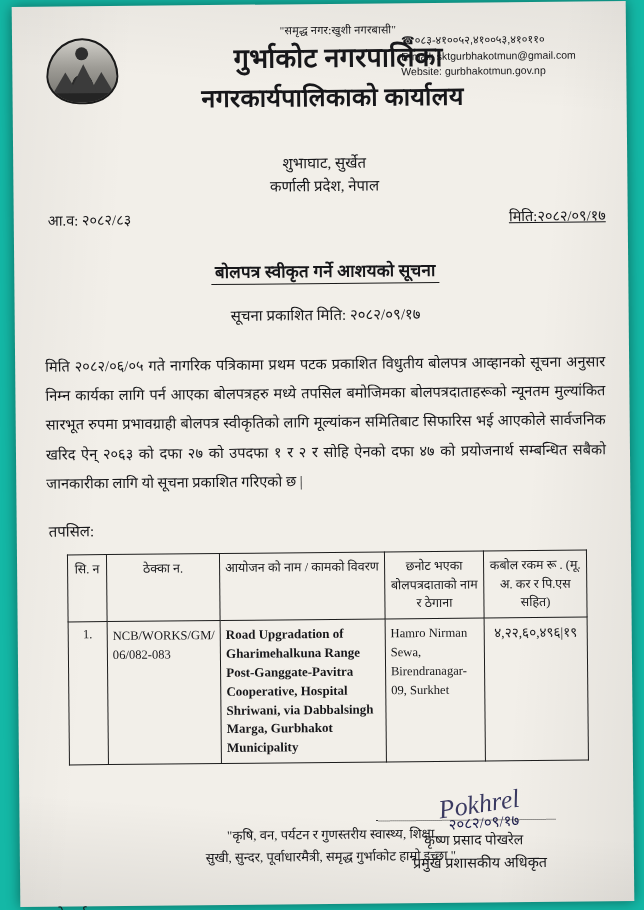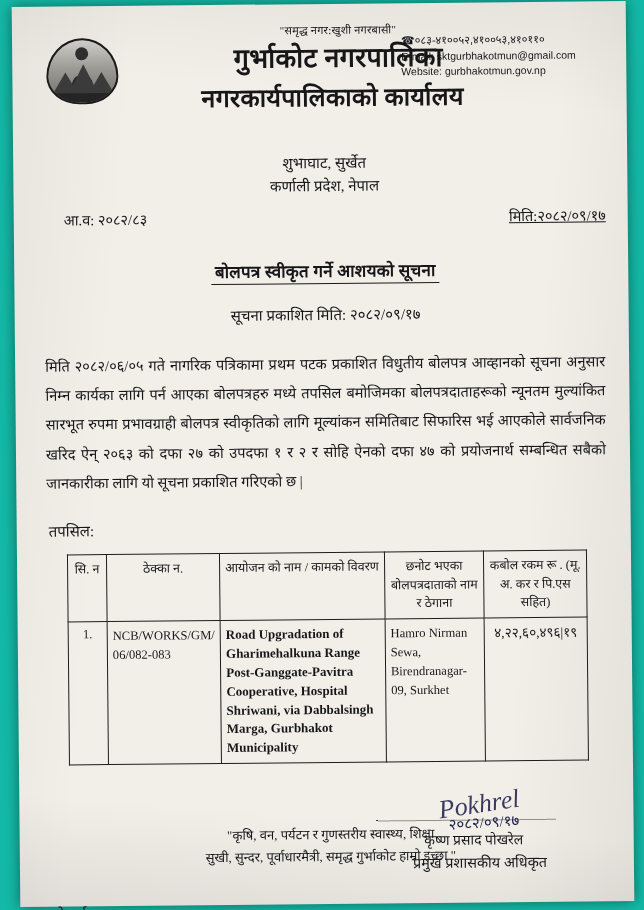--- a/index.html
+++ b/index.html
@@ -134,21 +134,21 @@
     font-size: 15px;
     margin-top: 10px;
     line-height: 1.5;
   }
   .fybar {
     position: relative;
     height: 22px;
     margin-top: 10px;
     font-size: 14.5px;
   }
-  .fybar .fy { position: absolute; left: 8px; top: 0; margin-left: 16px; }
+  .fybar .fy { position: absolute; left: 8px; top: 0; }
   .fybar .dt { position: absolute; right: 4px; top: 0; text-decoration: underline; }
 
   
   .title {
     text-align: center;
     font-size: 17px;
     font-weight: bold;
     margin-top: 30px;
     letter-spacing: .2px;
   }

